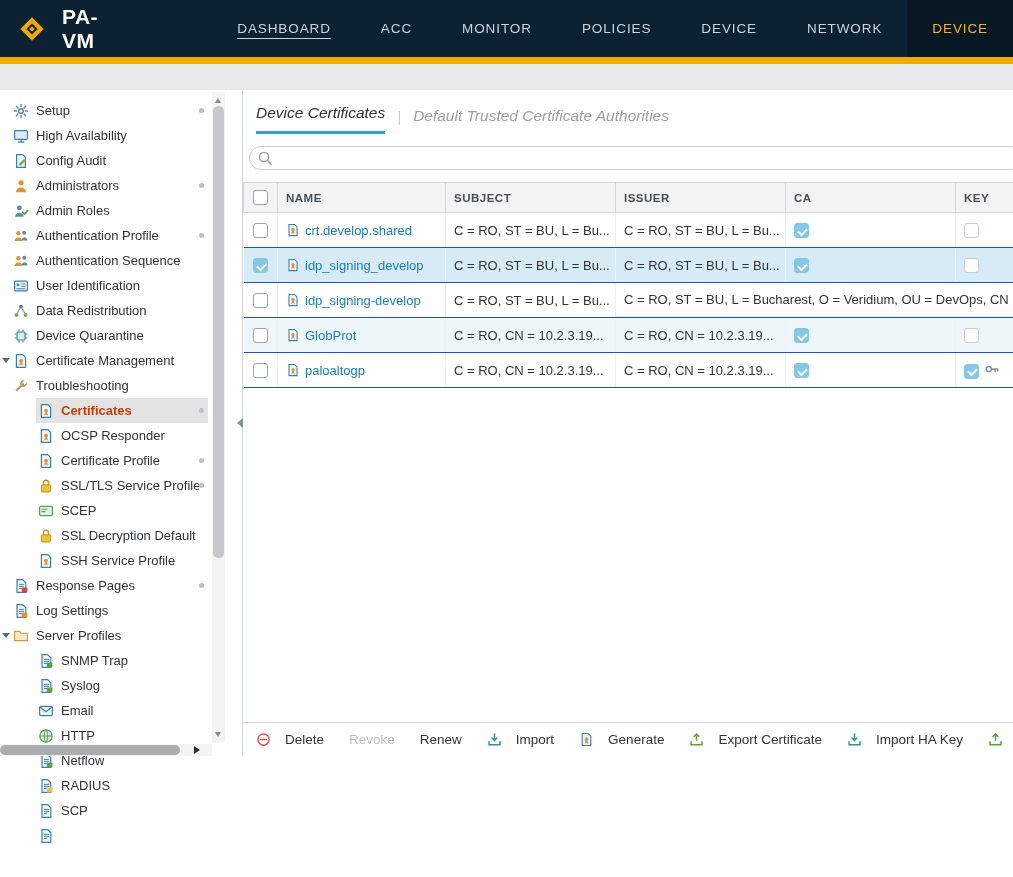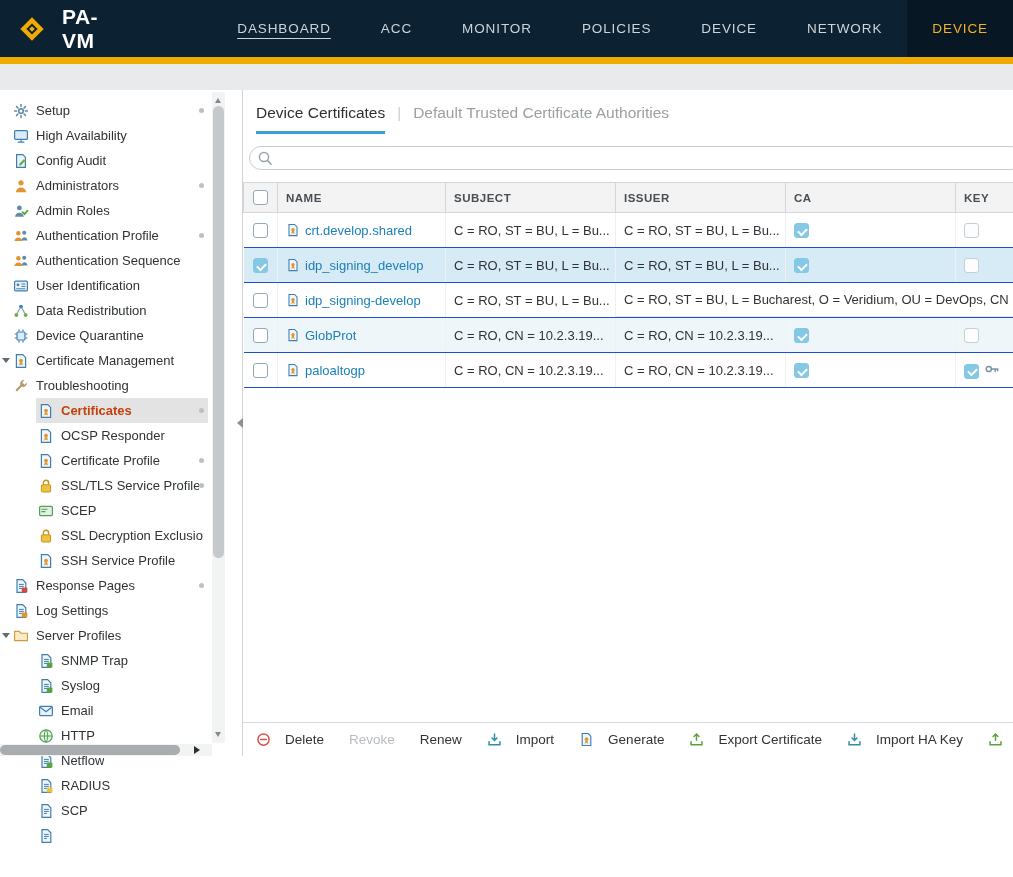--- a/index.html
+++ b/index.html
@@ -61,21 +61,21 @@
   .hs-arrow { position:absolute; right:8px; top:2px; width:0; height:0;
     border:4px solid transparent; border-left:6px solid #2c2f31; }
   .collapse-handle { position:absolute; right:2px; top:50%; margin-top:-7px;
     width:9px; height:14px; cursor:pointer; z-index:3; }
   .collapse-handle::after { content:""; position:absolute; left:1px; top:2px;
     width:0; height:0; border:5px solid transparent; border-right:6px solid #8a9096; }
 
   
   .content { flex:1; border-left:1px solid #cfd4d7; position:relative;
     overflow:hidden; background:#fff; }
-  .tabs { display:flex; padding:14px 0 0 13px; }
+  .tabs { display:flex; align-items:flex-end; padding:14px 0 0 13px;font-style:italic; }
   .tab { font-size:15.5px; color:#2b3034; padding-bottom:9px; cursor:pointer; white-space:nowrap; }
   .tab.active { border-bottom:3px solid #3aa0d4; }
   .tab.inactive { color:#9aa0a4; }
   .tab-sep { color:#c9ced2; padding:0 12px 9px; font-size:15px; }
 
   .searchrow { margin:12px -10px 0 6px; position:relative; height:24px; }
   .search-input { width:100%; height:24px; border:1px solid #c6cdd2; border-radius:12px;
     padding:0 10px 0 30px; font-size:13px; outline:none; color:#333;
     font-family:"Liberation Sans", sans-serif; }
   .search-ic { position:absolute; left:8px; top:4px; width:16px; height:16px; }
@@ -336,21 +336,21 @@
             </span>
             <span class="lab">SCEP</span>
           </div>
           <div class="side-item lvl1">
             <span class="ic">
               <svg viewBox="0 0 16 16">
                 <rect x="3.4" y="6.8" width="9.2" height="7.2" rx="1.2" fill="#eec23f" stroke="#c2941c" stroke-width="1"></rect>
                 <path d="M5.4 6.8V4.9a2.6 2.6 0 0 1 5.2 0v1.9" fill="none" stroke="#c2941c" stroke-width="1.4"></path>
               </svg>
             </span>
-            <span class="lab">SSL Decryption Exclusio</span>
+            <span class="lab">SSL Decryption Default</span>
           </div>
           <div class="side-item lvl1">
             <span class="ic">
               <svg viewBox="0 0 16 16">
                 <path d="M3.4 1.6h6.4l2.8 2.8v10H3.4z" fill="#eef6fc" stroke="#3f7fae" stroke-width="1.2"></path>
                 <circle cx="8" cy="7.6" r="1.9" fill="#e2952f"></circle>
                 <path d="M6.9 9.2l-.9 3.4 2-1.1 2 1.1-.9-3.4" fill="#e2952f"></path>
               </svg>
             </span>
             <span class="lab">SSH Service Profile</span>

